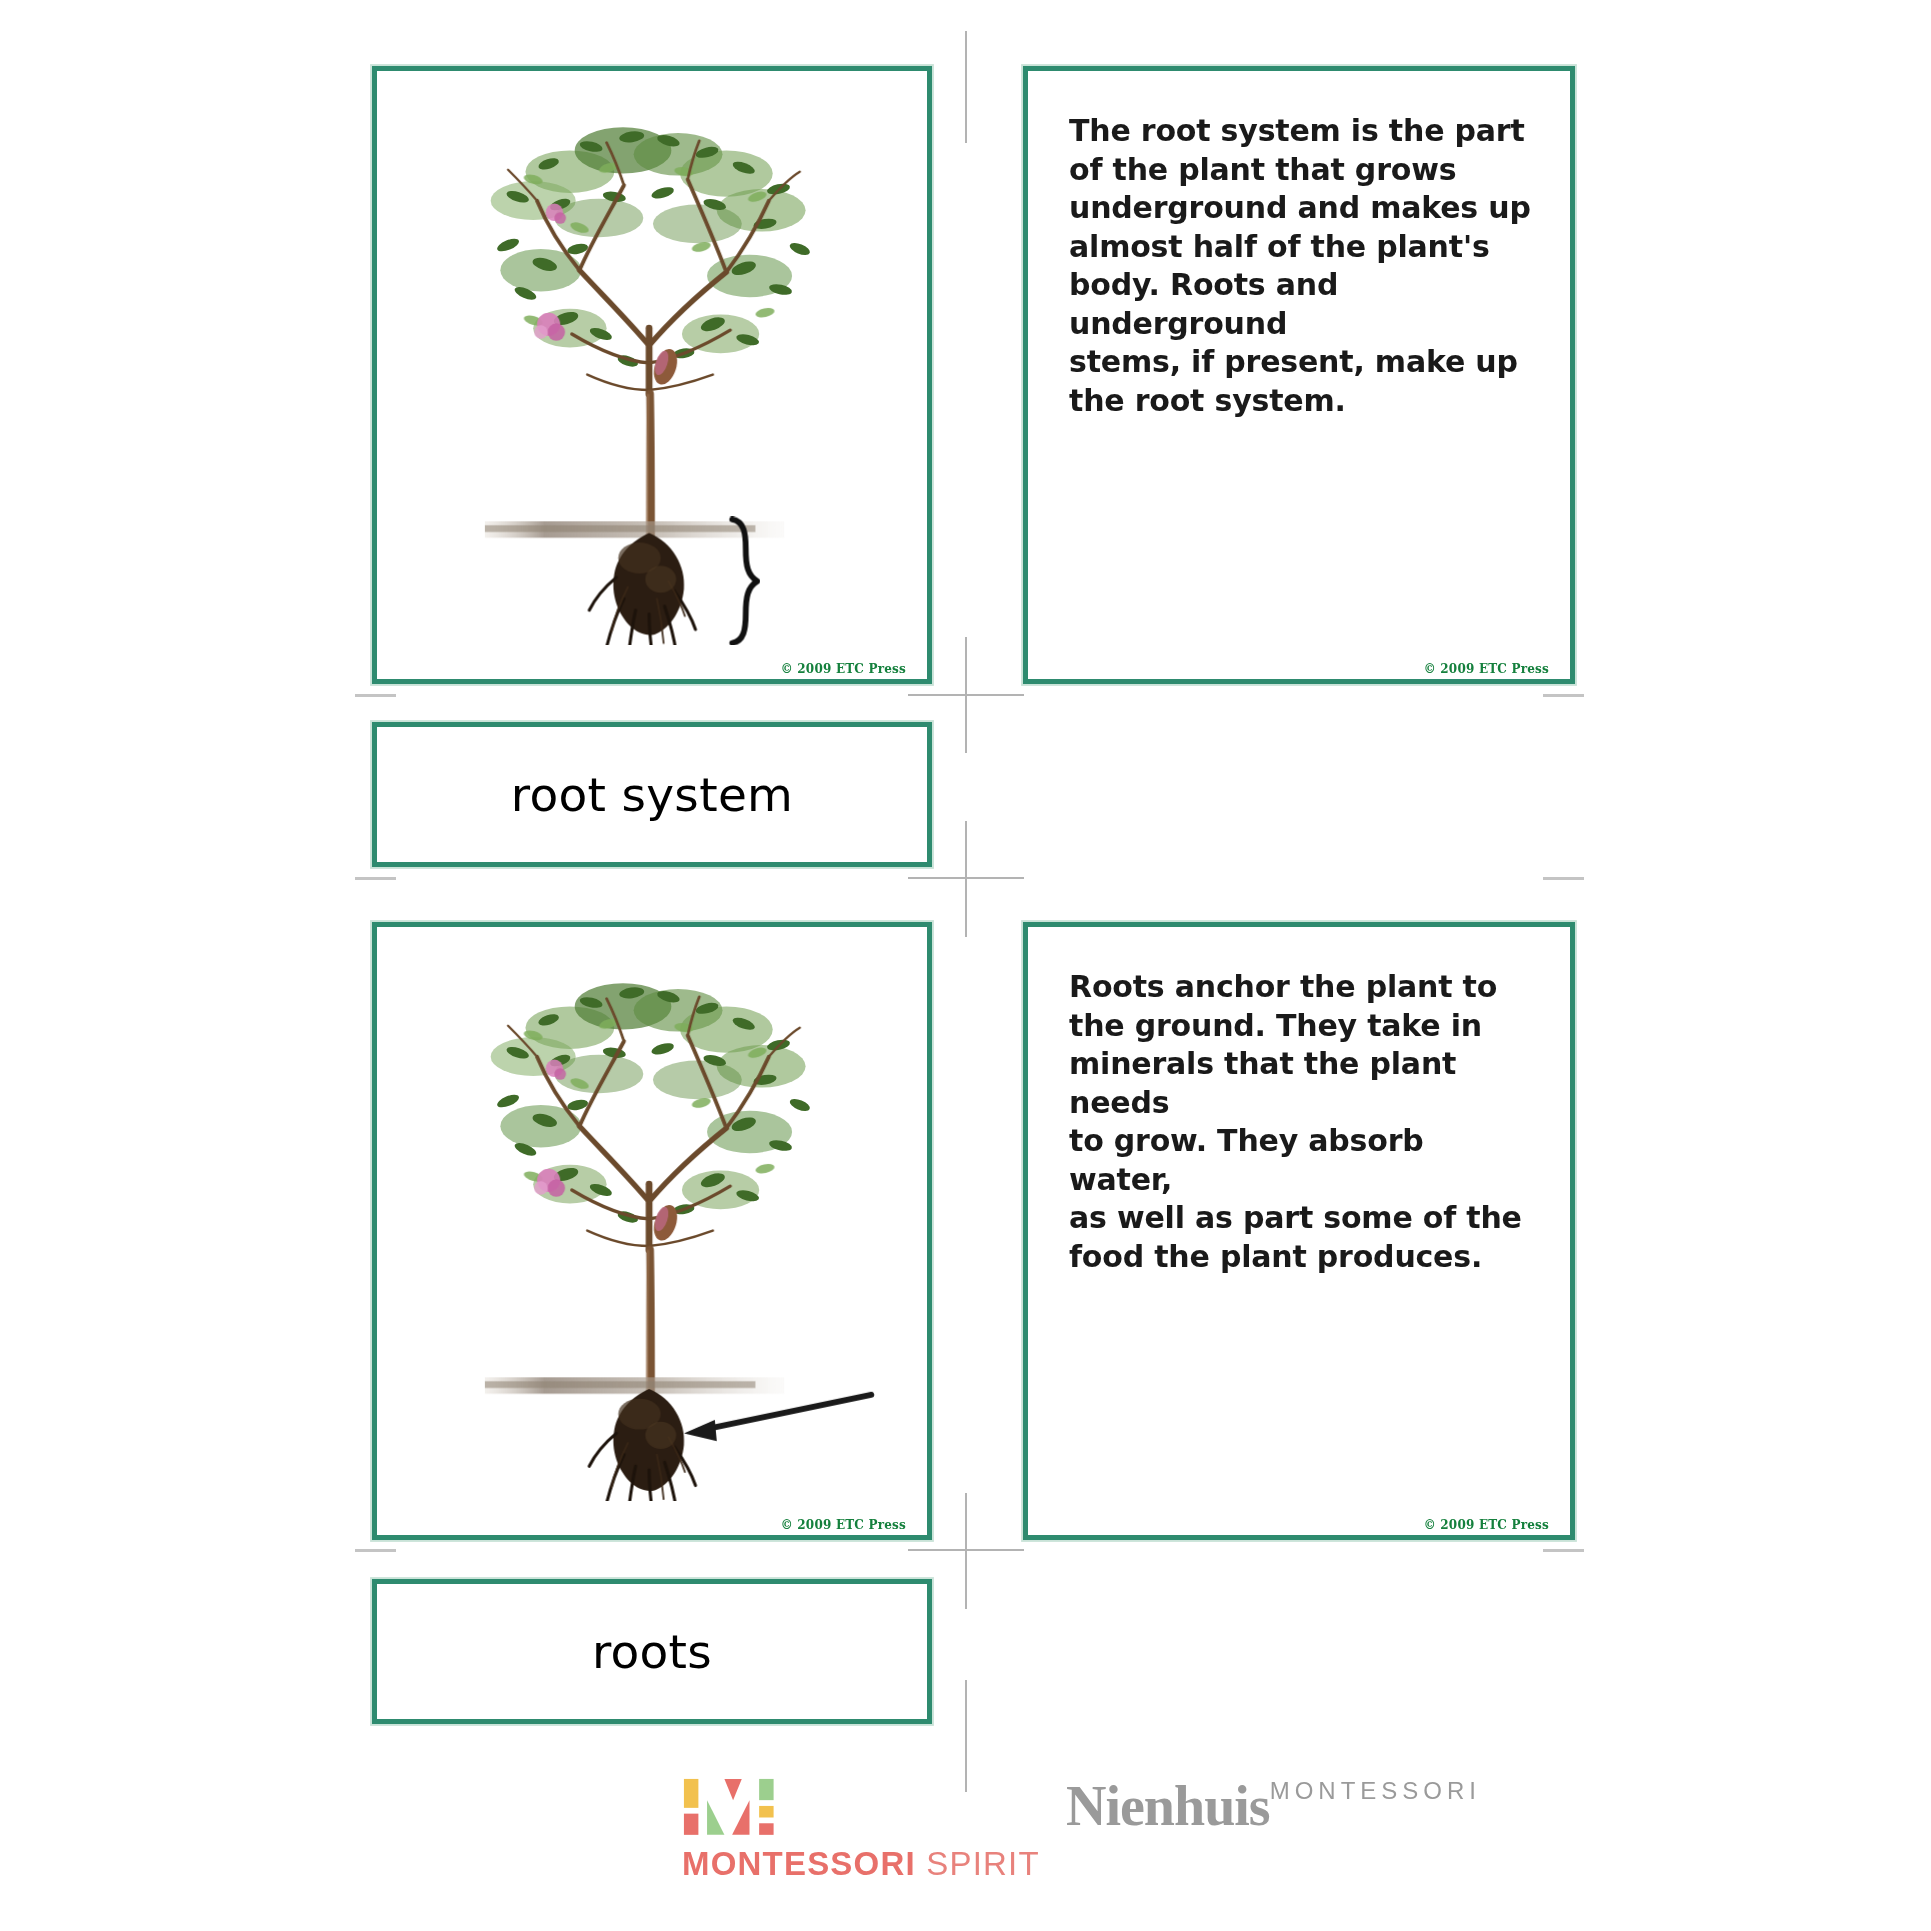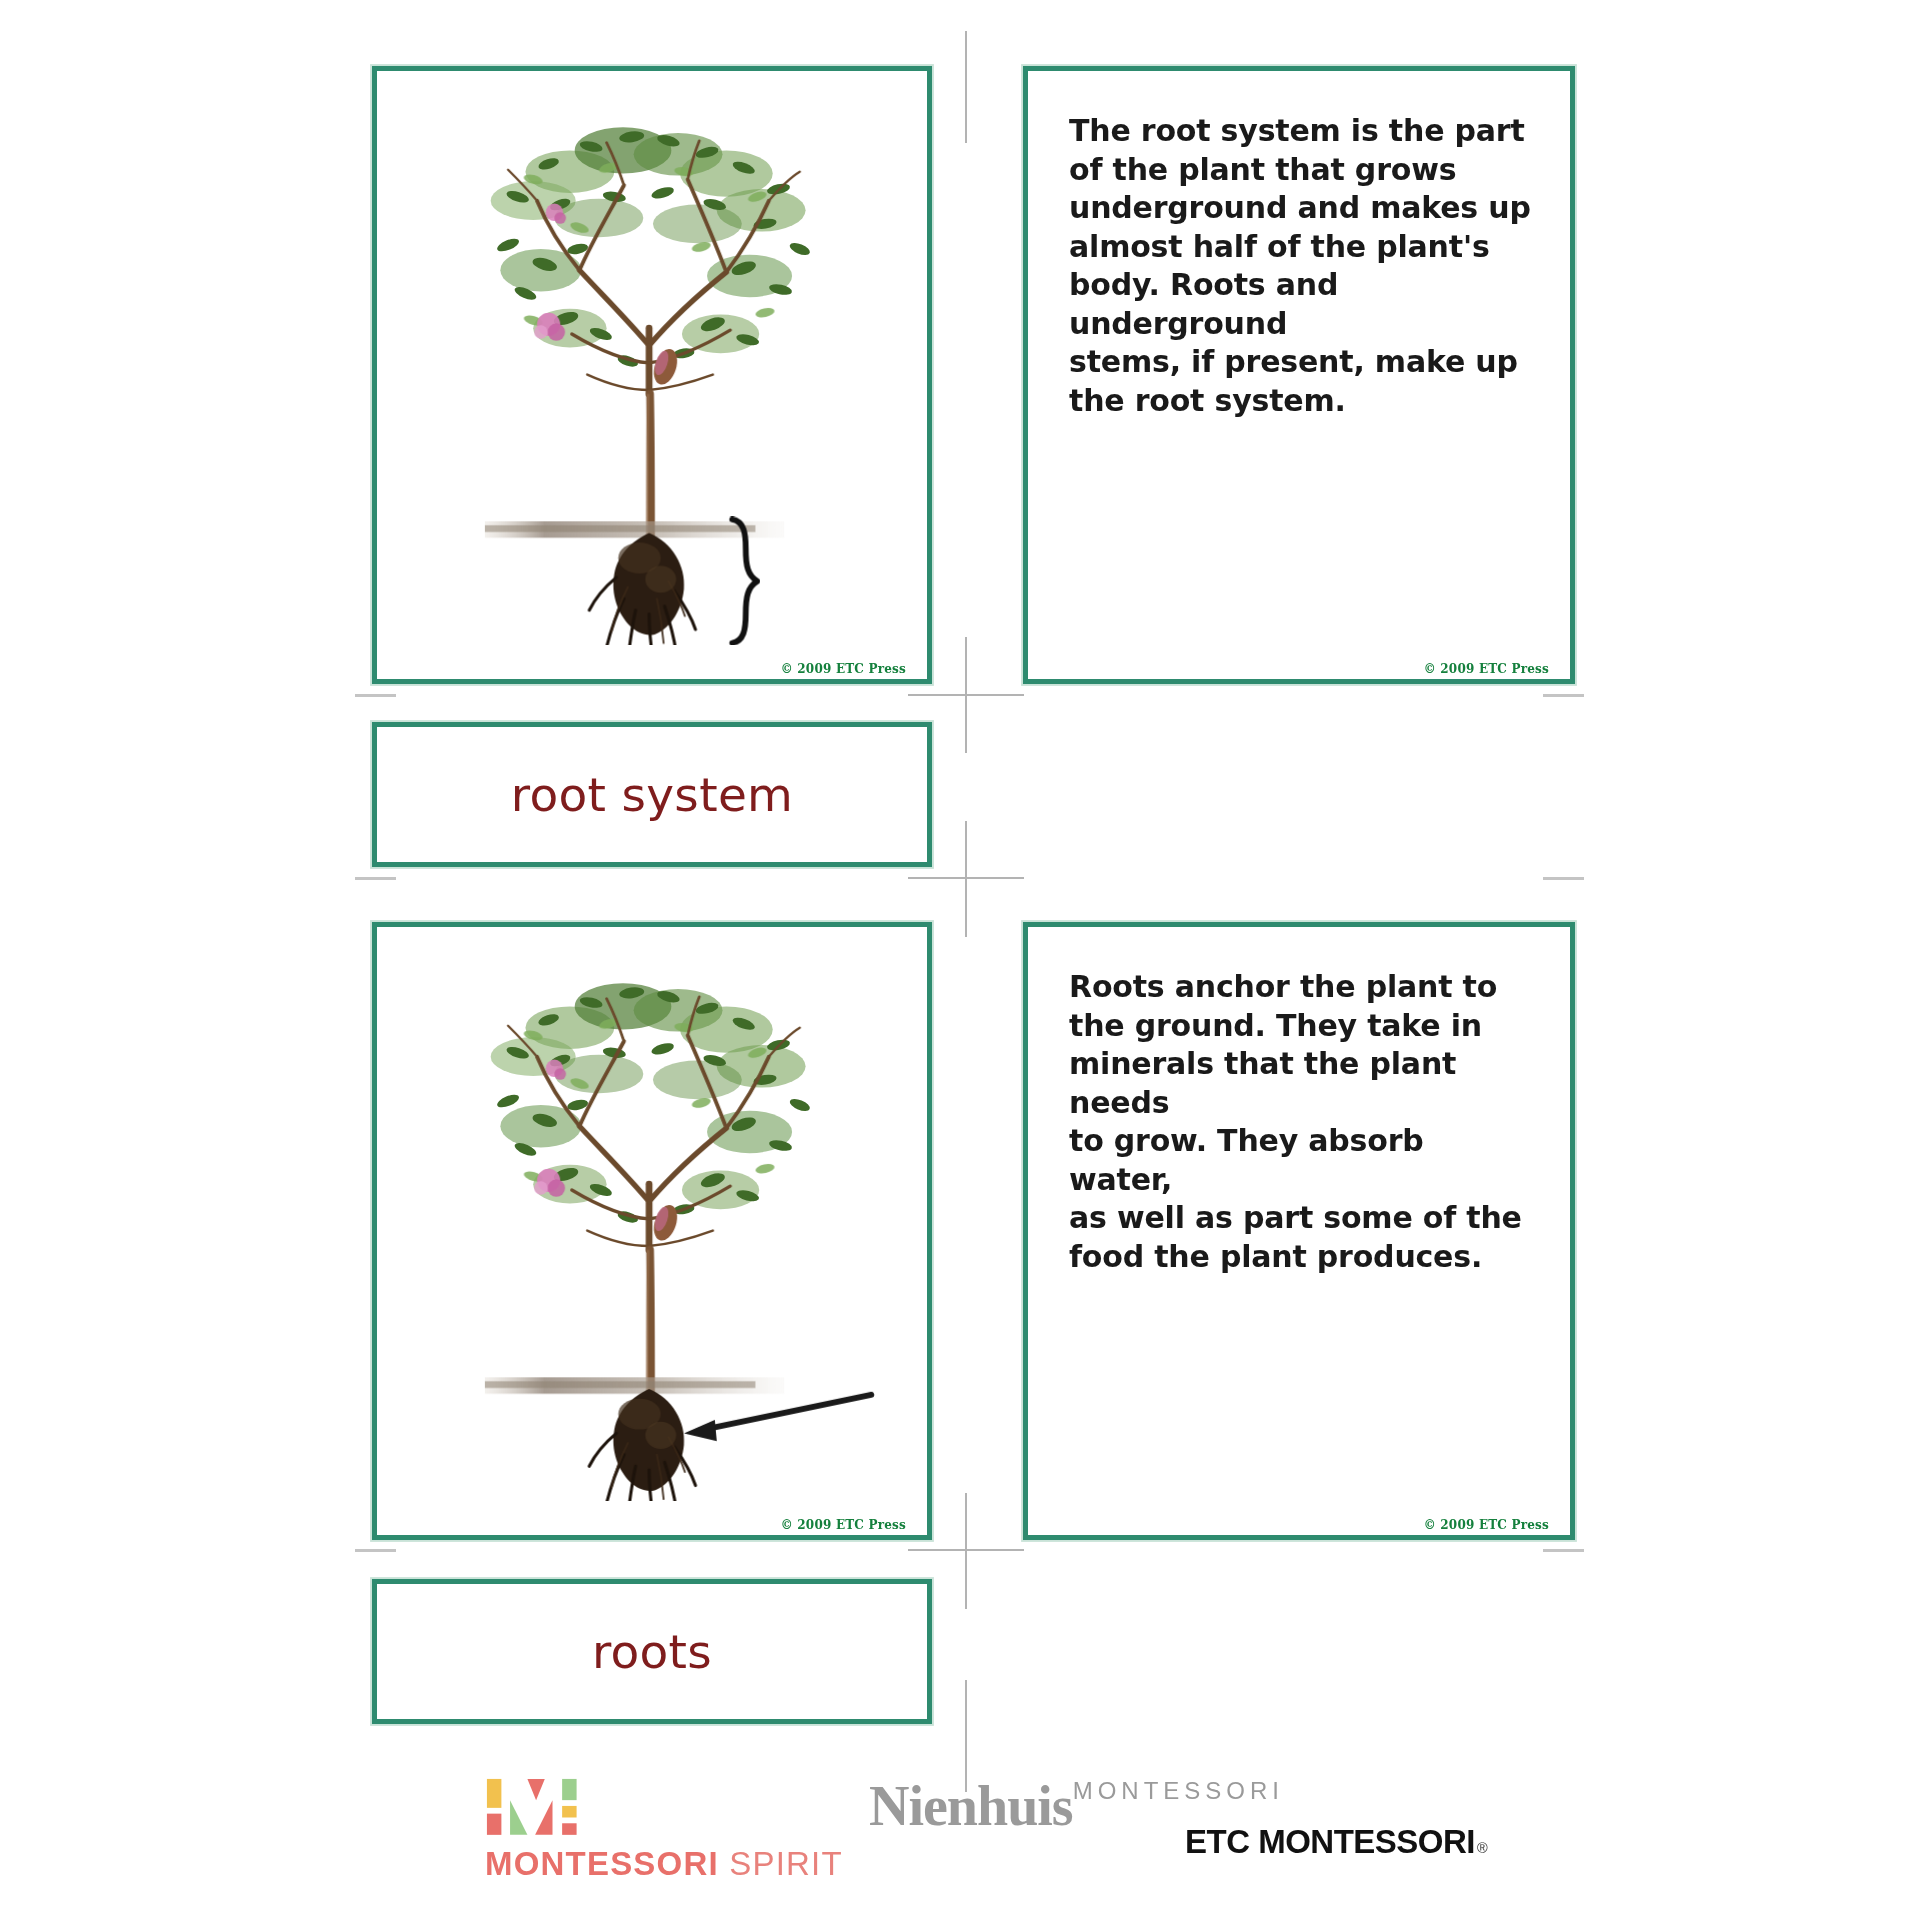--- a/index.html
+++ b/index.html
@@ -62,21 +62,21 @@
   
   .label-text {
     position: absolute;
     inset: 0;
     display: flex;
     align-items: center;
     justify-content: center;
     font-family: "DejaVu Sans", sans-serif;
     font-size: 47px;
     font-weight: 400;
-    color: #7f1d1d;
+    color: #000000;
     letter-spacing: 0.3px;
   }
 
   
   .copyright {
     position: absolute;
     right: 21px;
     bottom: 3px;
     font-family: "DejaVu Serif", serif;
     font-size: 12px;
@@ -558,21 +558,17 @@
         <span class="ms-bold">MONTESSORI</span><span>&nbsp;</span><span class="ms-light">SPIRIT</span>
       </div>
     </div>
 
     <div class="logo-block" id="logo-nienhuis">
       <div class="nh-name">Nienhuis</div>
       <div class="nh-rule"></div>
       <div class="nh-sub">MONTESSORI</div>
     </div>
 
-    <div class="logo-block" id="logo-etc-montessori">
-      <span class="etc-name">ETC MONTESSORI</span>
-      <span class="etc-reg">®</span>
-    </div>
 
   </div>
 
 </div>
 
 
 </body></html>

